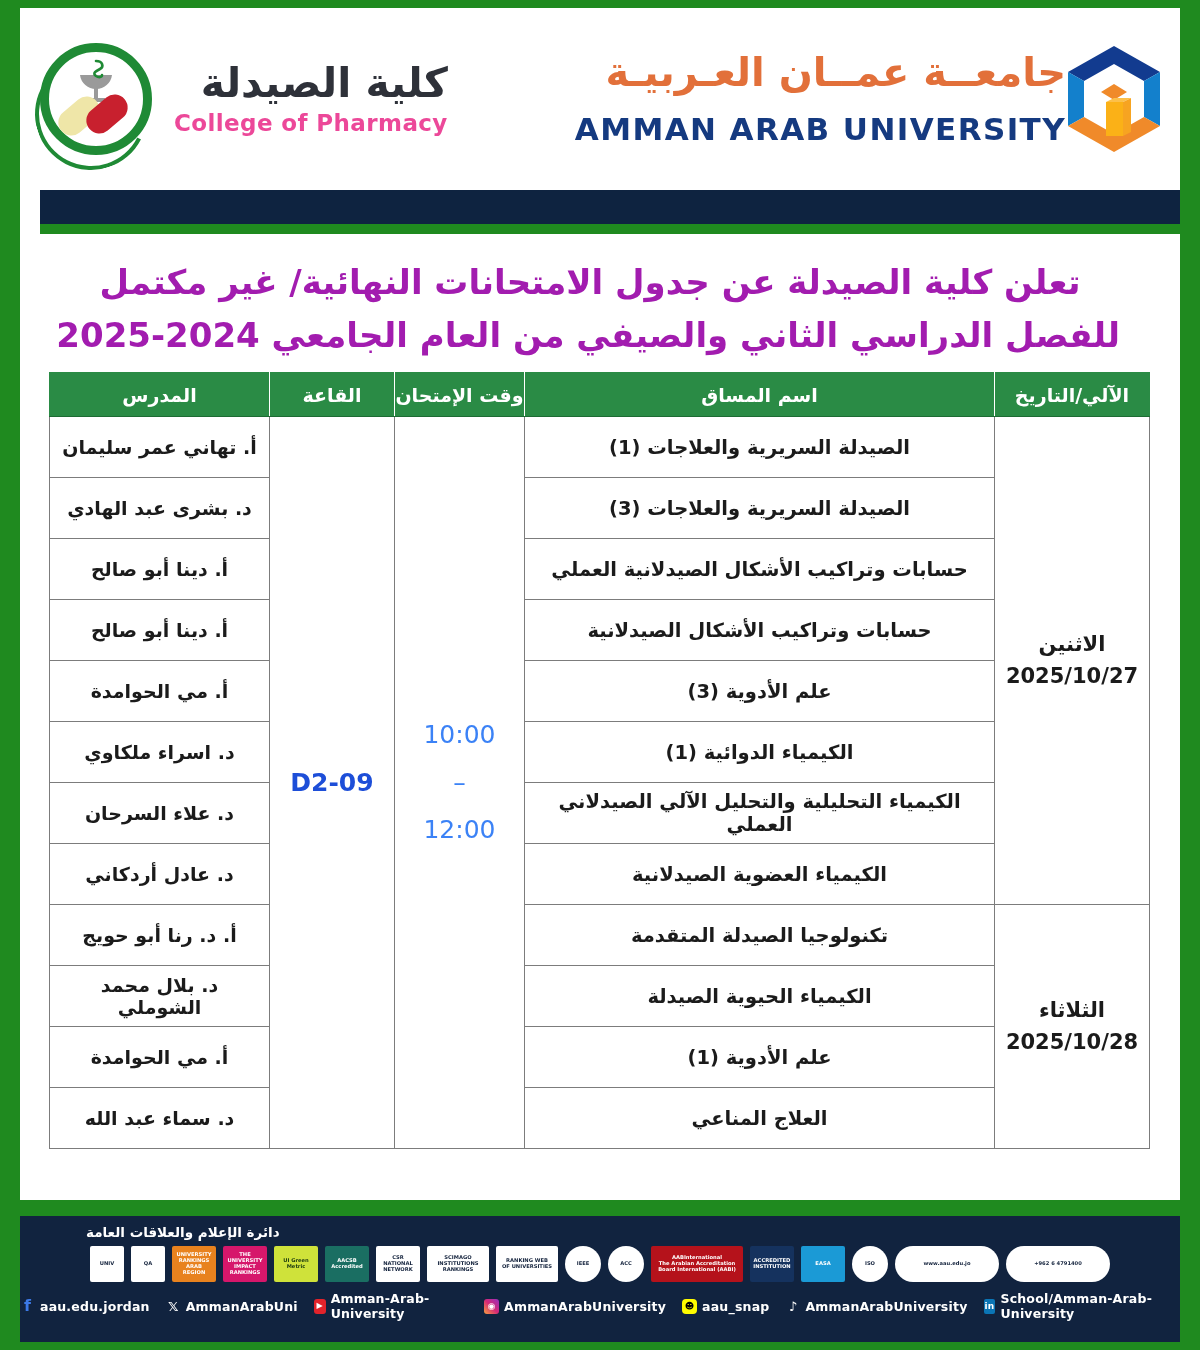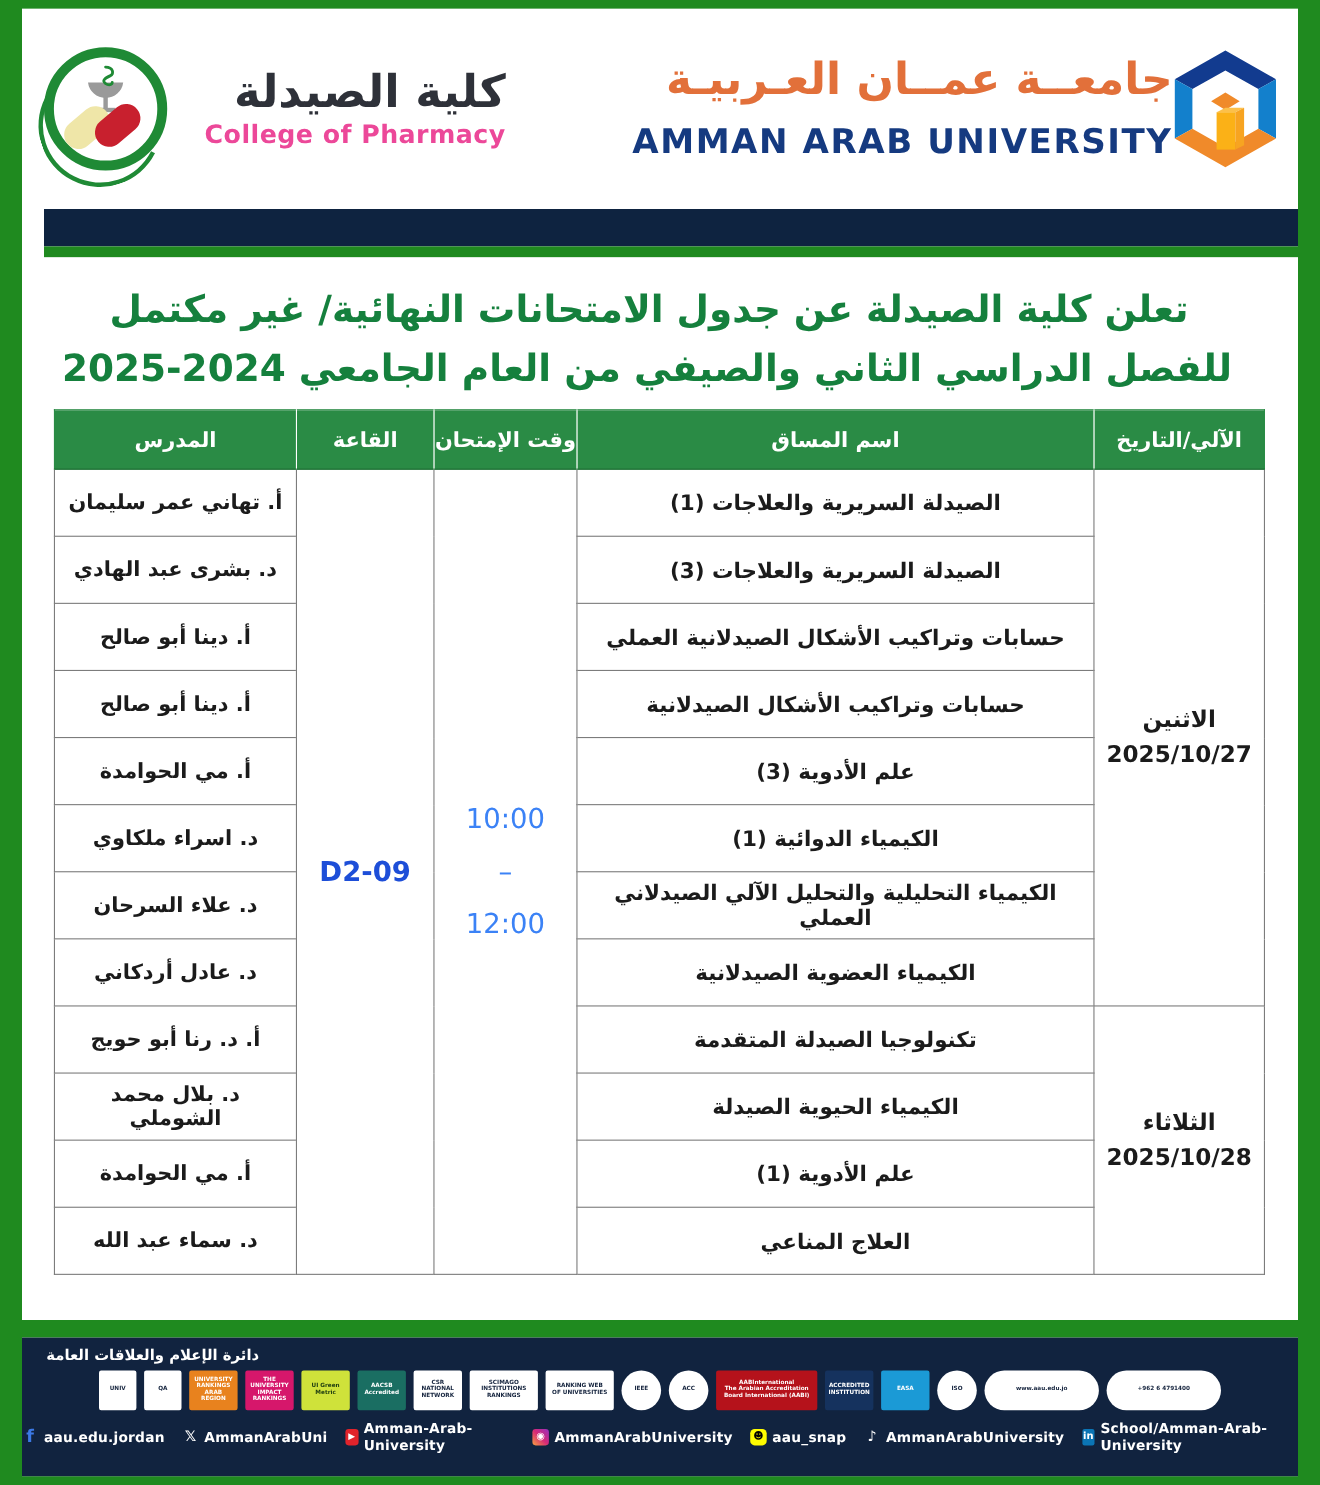--- a/index.html
+++ b/index.html
@@ -39,21 +39,21 @@
     height: 182px;
     background: #ffffff;
     display: flex;
     align-items: center;
     justify-content: space-between;
     padding: 0 18px 0 20px;
     direction: ltr;
   }
 
   
-  .pharm-lockup { display: flex; align-items: center; gap: 34px; }
+  .pharm-lockup { display: flex; align-items: center; gap: 22px; }
 
   .pharm-mark {
     position: relative;
     width: 112px; height: 112px;
     flex: 0 0 112px;
   }
   .pharm-ring {
     position: absolute; inset: 0;
     border: 9px solid #1f8a35;
     border-radius: 50%;
@@ -150,21 +150,21 @@
     position: absolute;
     left: 20px; top: 234px;
     width: 1160px; height: 966px;
     background: #ffffff;
     padding-top: 14px;
   }
 
   
   .title {
     text-align: center;
-    color: #15803d;
+    color: #a21caf;
     font-weight: 700;
     font-size: 34px;
     line-height: 1.55;
     padding: 8px 60px 0 40px;
     direction: rtl;
   }
   .title-line { display: block; white-space: nowrap; }
 
   
   .table-wrap {
@@ -182,21 +182,21 @@
   table.sched th, table.sched td {
     border: 1px solid #7c7c7c;
     text-align: center;
     vertical-align: middle;
   }
   table.sched thead th {
     background: #2a8b45;
     color: #ffffff;
     font-size: 19px;
     font-weight: 700;
-    height: 54px;
+    height: 44px;
     border-color: #2a8b45;
     border-bottom: 1px solid #1d6b33;
   }
   table.sched thead th.sep { border-left: 1px solid #ffffff; }
 
   td.cell {
     height: 61px;
     font-size: 19px;
     font-weight: 700;
     color: #1b1b1b;
@@ -246,20 +246,21 @@
     background: #11233f;
     color: #ffffff;
     direction: rtl;
   }
   .footer-dept {
     text-align: left;
     font-size: 13.5px;
     font-weight: 700;
     padding: 8px 0 0 22px;
     letter-spacing: .2px;
+    margin-left: 44px;
   }
 
   .badges {
     display: flex;
     align-items: center;
     justify-content: center;
     gap: 7px;
     direction: ltr;
     margin-top: 6px;
     padding: 0 10px;

